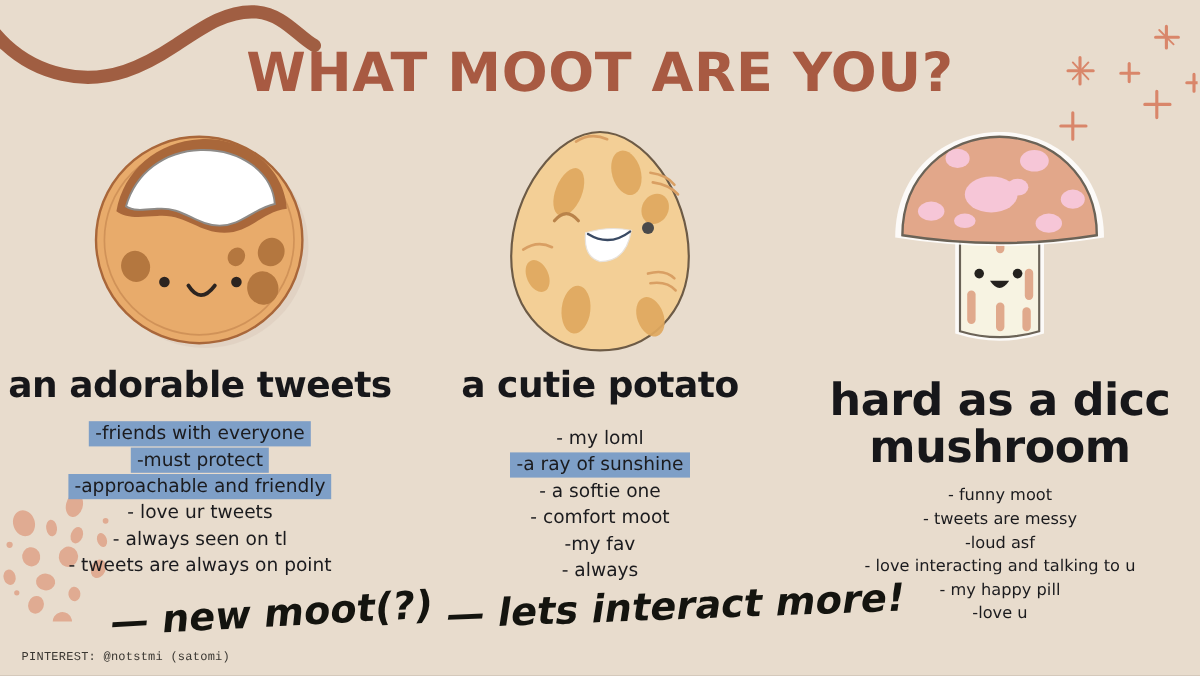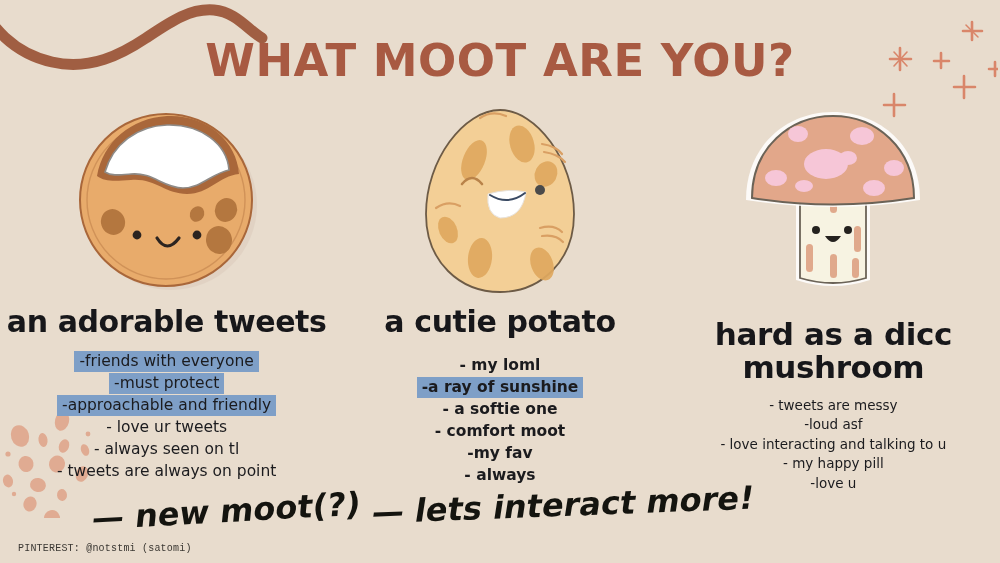--- a/index.html
+++ b/index.html
@@ -87,22 +87,22 @@
     padding: 1px 5px 2px 5px;
   }
   .trait.hl span {
     background: #7e9fc7;
   }
 
   
   #col-coconut .col-title { font-size: 30px; }
   #col-coconut .traits { margin-top: 12px; }
   #col-potato  .col-title { font-size: 30px; }
-  #col-potato  .traits { margin-top: 16px; font-weight: bold; }
-  #col-mushroom .col-title { font-size: 31px; margin-top: 18px; }
+  #col-potato  .traits { margin-top: 16px; }
+  #col-mushroom .col-title { font-size: 37px; margin-top: 18px; }
   #col-mushroom .traits { margin-top: 12px; }
   #col-mushroom .trait { font-size: 13.5px; line-height: 1.45; }
 
   
   .hand {
     position: absolute;
     font-family: "DejaVu Sans", sans-serif;
     font-weight: 700;
     color: #14140f;
     white-space: nowrap;
@@ -290,20 +290,21 @@
             <ellipse cx="110" cy="56" rx="9" ry="7"></ellipse>
             <ellipse cx="38" cy="76" rx="11" ry="8"></ellipse>
             <ellipse cx="66" cy="84" rx="9" ry="6"></ellipse>
             <ellipse cx="136" cy="86" rx="11" ry="8"></ellipse>
             <ellipse cx="156" cy="66" rx="10" ry="8"></ellipse>
           </g>
         </svg>
       </div>
       <div class="col-title">hard as a dicc mushroom</div>
       <div class="traits">
+        <div class="trait"><span>- funny moot</span></div>
         <div class="trait"><span>- tweets are messy</span></div>
         <div class="trait"><span>-loud asf</span></div>
         <div class="trait"><span>- love interacting and talking to u</span></div>
         <div class="trait"><span>- my happy pill</span></div>
         <div class="trait"><span>-love u</span></div>
       </div>
     </div>
 
   </div>
 

